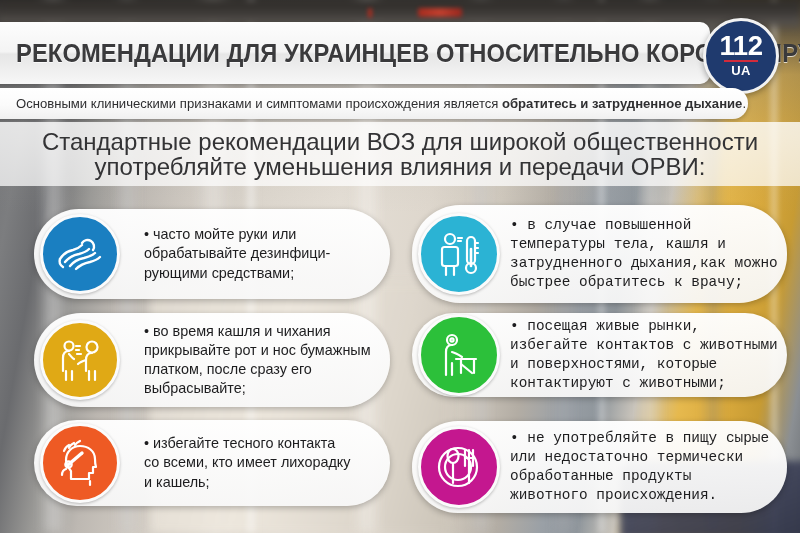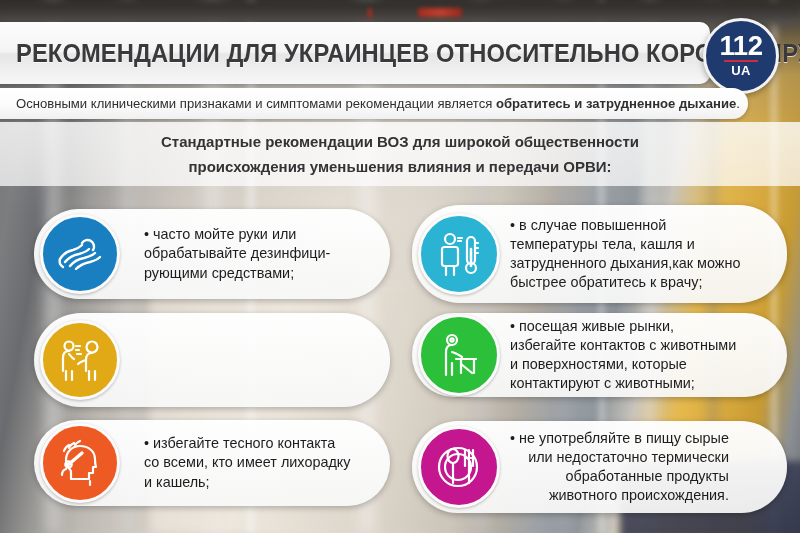--- a/index.html
+++ b/index.html
@@ -110,21 +110,21 @@
     margin-left:30px;font-size:13.1px;color:#2f2f31;white-space:nowrap;
   }
   .subtitle-text b{font-weight:bold;}
 
   
   .who-band{
     position:absolute;left:0;right:0;top:122px;height:64px;
     background:linear-gradient(180deg,rgba(255,255,255,.80),rgba(255,255,255,.72));
     display:flex;flex-direction:column;align-items:center;justify-content:center;
   }
-  .who-line{font-size:15px;color:#333335;line-height:25px;font-weight:bold;}
+  .who-line{font-size:24px;color:#333335;line-height:25px;}
 
   
   .card{
     position:absolute;display:flex;align-items:center;
     background:linear-gradient(180deg,rgba(255,255,255,.96),rgba(248,248,248,.93));
     border-radius:48px;
     box-shadow:0 2px 6px rgba(0,0,0,.25);
   }
   .card-icon{
     flex:0 0 auto;border-radius:50%;
@@ -141,24 +141,24 @@
   .card-l{left:34px;width:356px;}
   .card-l .card-icon{width:74px;height:74px;margin-left:6px;}
   .card-l .card-text{margin-left:24px;}
   .c1{top:209px;height:90px;}
   .c2{top:313px;height:94px;}
   .c3{top:420px;height:86px;}
 
   
   .card-r{left:412px;width:375px;}
   .card-r .card-icon{width:76px;height:76px;margin-left:6px;}
-  .card-r .card-text{margin-left:10px;}
+  .card-r .card-text{margin-left:10px;font-family:Liberation Mono, monospace;}
   .c4{top:205px;height:98px;}
   .c5{top:313px;height:84px;}
-  .c6{top:421px;height:92px;text-align:right;}
+  .c6{top:421px;height:92px;}
 
   svg{display:block;}
 </style>
 </head>
 <body>
 
 <div id="poster">
 
   <div class="bg-layer bg-base"></div>
   <div class="bg-vstripe s1"></div>
@@ -182,26 +182,26 @@
     <div class="title-text">РЕКОМЕНДАЦИИ ДЛЯ УКРАИНЦЕВ ОТНОСИТЕЛЬНО КОРОНАВИРУСА</div>
   </div>
 
   <div class="logo">
     <div class="logo-num">112</div>
     <div class="logo-rule"></div>
     <div class="logo-ua">UA</div>
   </div>
 
   <div class="subtitle-bar">
-    <div class="subtitle-text"><span>Основными клиническими признаками и симптомами рекомендации является </span><b>обратитесь и затрудненное дыхание</b><span>.</span></div>
+    <div class="subtitle-text"><span>Основными клиническими признаками и симптомами происхождения является </span><b>обратитесь и затрудненное дыхание</b><span>.</span></div>
   </div>
 
   <div class="who-band">
     <div class="who-line">Стандартные рекомендации ВОЗ для широкой общественности</div>
-    <div class="who-line">происхождения уменьшения влияния и передачи ОРВИ:</div>
+    <div class="who-line">употребляйте уменьшения влияния и передачи ОРВИ:</div>
   </div>
 
   <div class="card card-l c1">
     <div class="card-icon" style="background:#1a7fc1;">
       <svg width="52" height="52" viewBox="0 0 52 52" fill="none" stroke="#fff" stroke-width="2.4" stroke-linecap="round" stroke-linejoin="round">
         <path d="M6 31c3-5 8-8 13-9 4-1 7-3 9-5"></path>
         <path d="M11 34c4-5 9-7 14-8 4-1 8-3 10-5"></path>
         <path d="M16 38c4-5 9-7 14-8 4-1 9-3 11-5"></path>
         <path d="M22 41c4-4 9-6 14-7 4-1 8-3 10-5"></path>
         <path d="M28 15c2-3 6-4 9-2 3 2 4 6 2 9"></path>
@@ -218,20 +218,24 @@
       <svg width="52" height="52" viewBox="0 0 52 52" fill="none" stroke="#fff" stroke-width="2.2" stroke-linecap="round" stroke-linejoin="round">
         <circle cx="15" cy="12" r="4.5"></circle>
         <path d="M15 17c-4 0-6 3-6 7v13M12 37v9M18 37v9"></path>
         <path d="M15 20c2 2 3 4 5 5"></path>
         <circle cx="38" cy="13" r="5.5"></circle>
         <path d="M38 19c-4 0-6 3-6 7v11M35 37v9M41 37v9"></path>
         <path d="M32 26c-3 1-6 2-8 4"></path>
         <path d="M22 12h4M22 16h3M23 20h4"></path>
       </svg>
     </div>
+    <div class="card-text">• во время кашля и чихания
+прикрывайте рот и нос бумажным
+платком, после сразу его
+выбрасывайте;</div>
   </div>
 
   <div class="card card-l c3">
     <div class="card-icon" style="background:#ee5a24;">
       <svg width="52" height="52" viewBox="0 0 52 52" fill="none" stroke="#fff" stroke-width="2.2" stroke-linecap="round" stroke-linejoin="round">
         <path d="M41 22c0-8-7-13-15-13-8 0-14 6-14 14 0 5 3 8 5 11v8h18v-6h4v-6h3c-1-3-1-5-1-8z"></path>
         <path d="M36 44v4"></path>
         <path d="M12 32c-3 1-4 3-4 6"></path>
         <path d="M10 14c1-3 3-5 5-6M15 11c1-3 3-4 5-5M21 8c1-2 3-3 5-4"></path>
         <path d="M14 28l14-12" stroke-width="3.4"></path>

